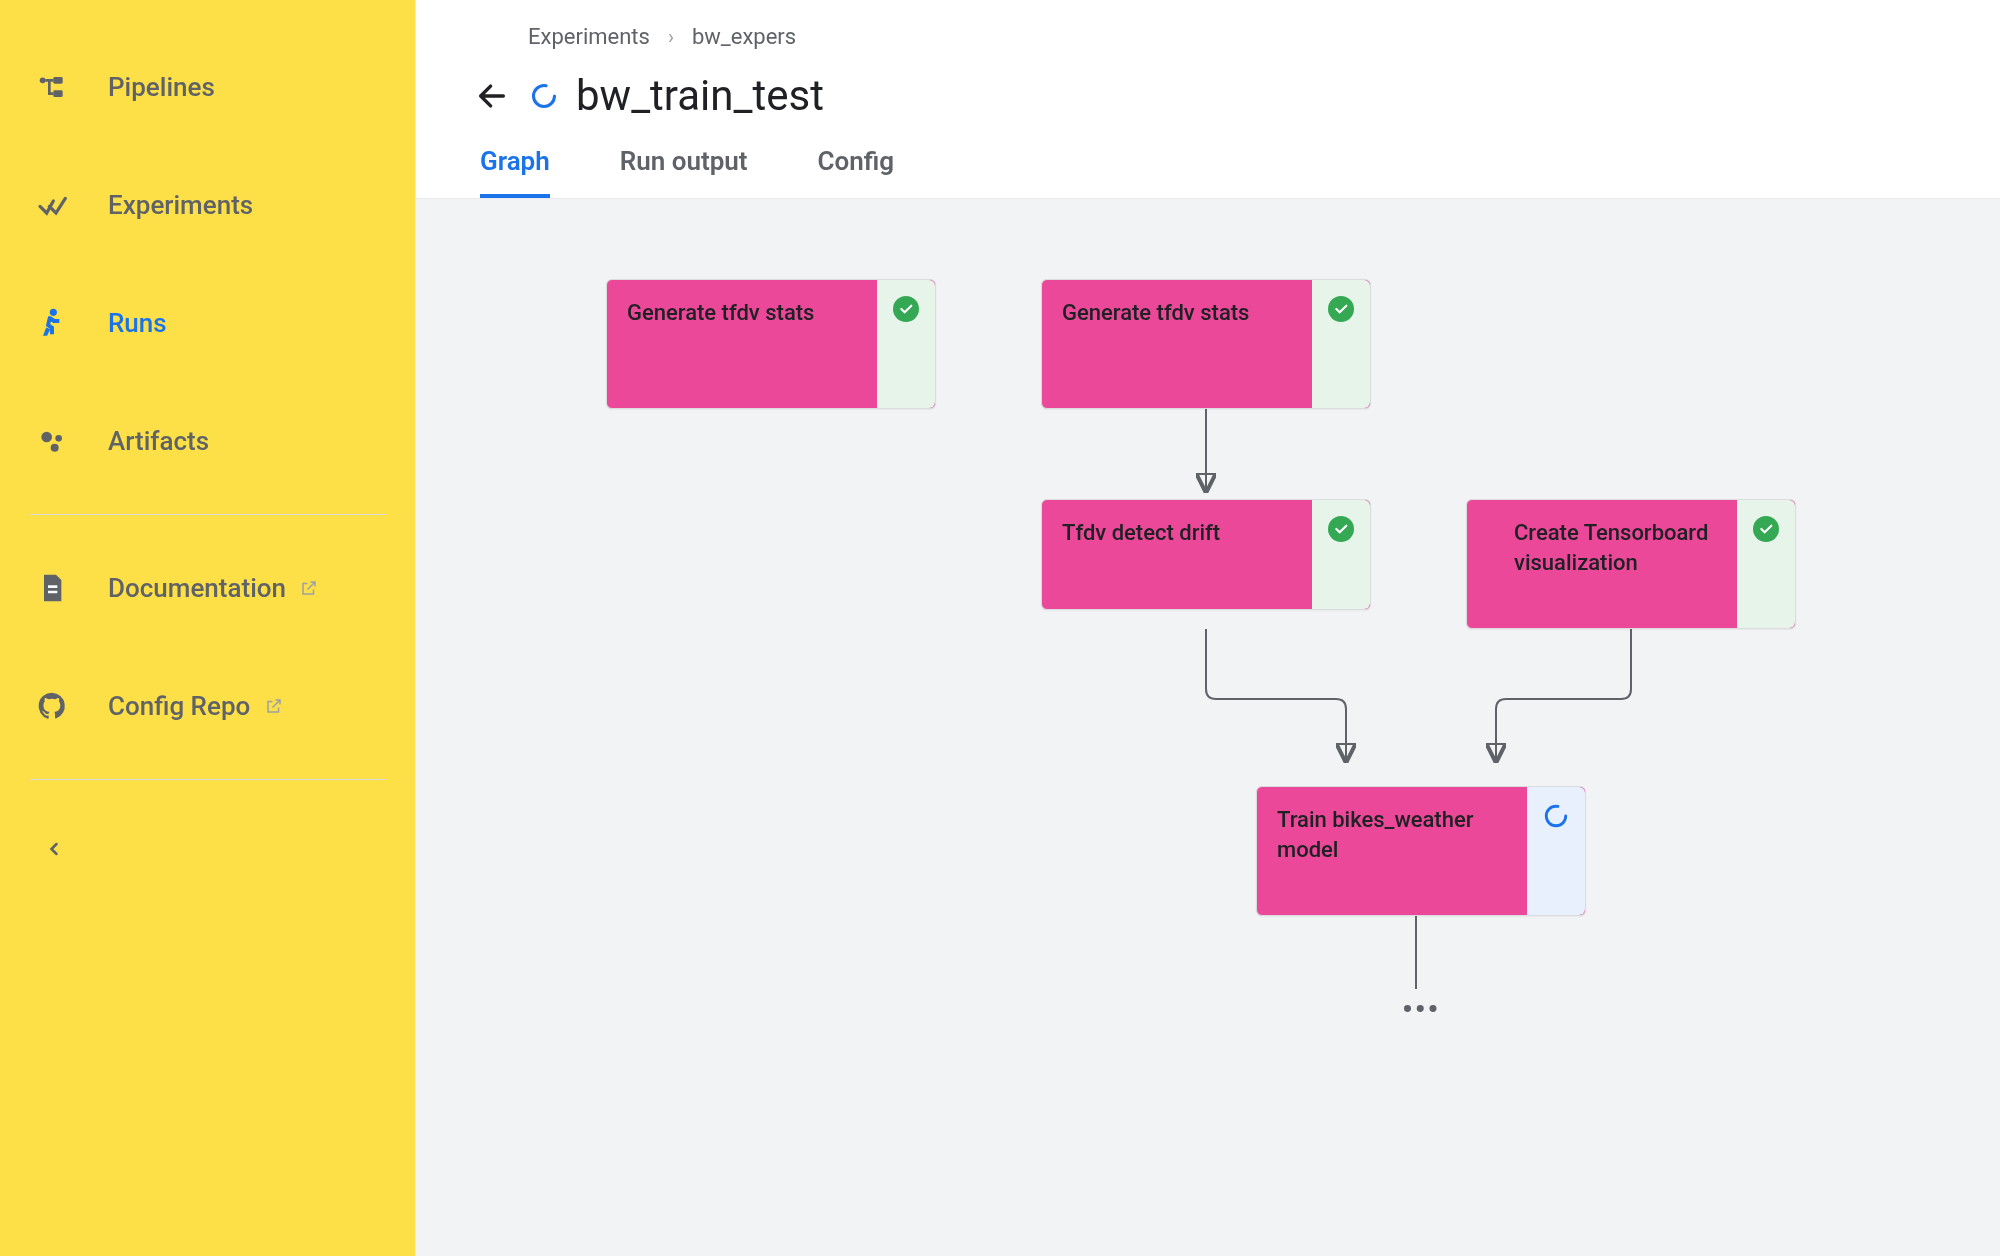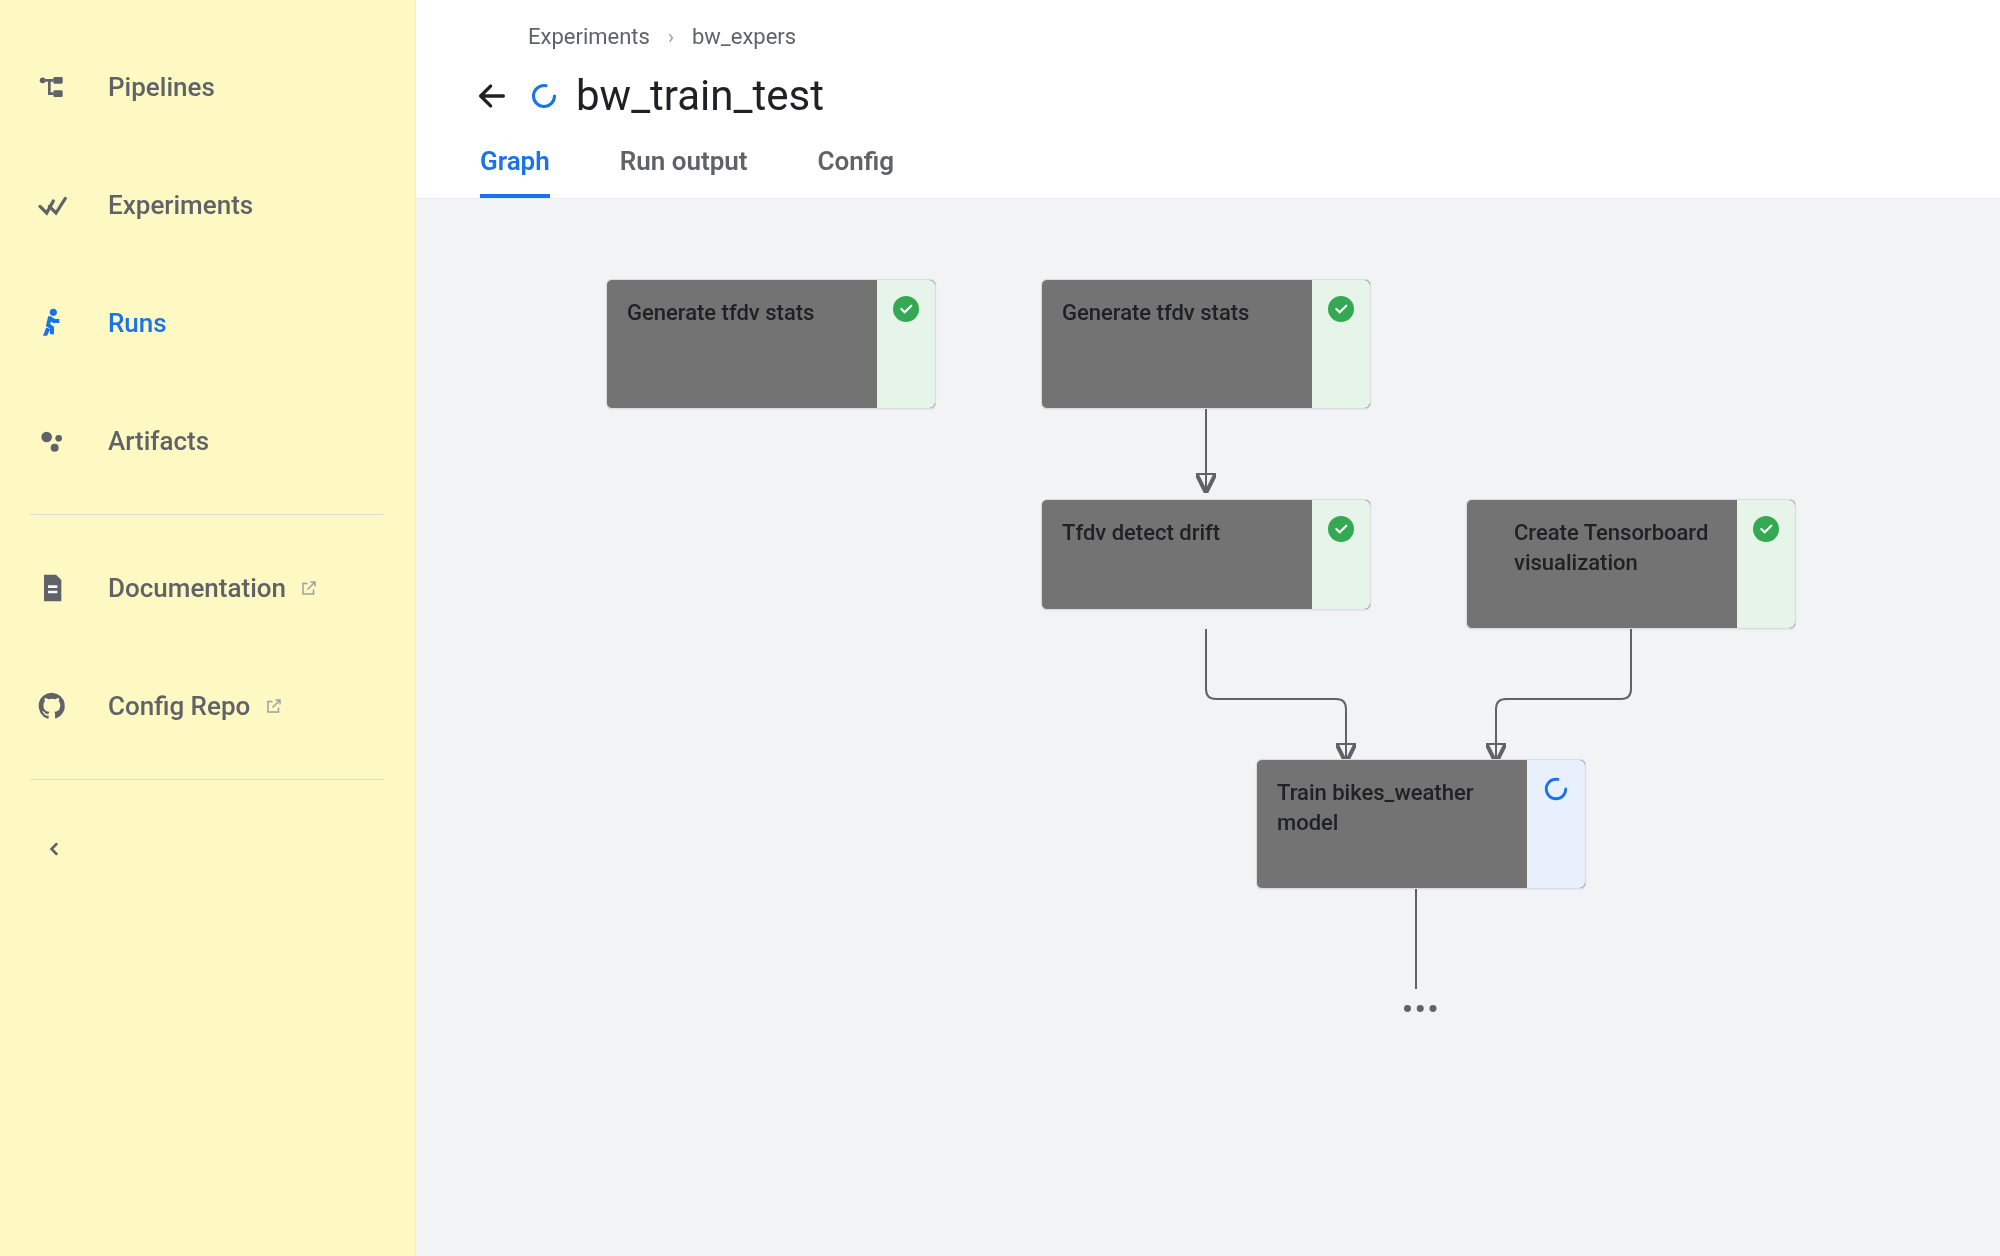--- a/index.html
+++ b/index.html
@@ -13,21 +13,21 @@
     overflow: hidden;
   }
   .app {
     display: flex;
     width: 100%;
     height: 100%;
   }
   
   .sidebar {
     width: 416px;
-    background: #fef9c3;
+    background: #fde047;
     border-right: 1px solid #e8eaed;
     padding-top: 28px;
     display: flex;
     flex-direction: column;
   }
   .side-item {
     display: flex;
     align-items: center;
     height: 118px;
     padding-left: 36px;
@@ -148,21 +148,21 @@
 
   
   .canvas {
     flex: 1;
     background: #f1f3f4;
     position: relative;
     overflow: hidden;
   }
   .node {
     position: absolute;
-    background: #737373;
+    background: #ec4899;
     border: 1px solid #dadce0;
     border-radius: 6px;
     display: flex;
     box-shadow: 0 1px 2px rgba(0,0,0,0.05);
     cursor: pointer;
   }
   .node-label {
     flex: 1;
     padding: 18px 20px;
     font-size: 22px;
@@ -398,21 +398,21 @@
         <div class="node-label">Create Tensorboard visualization</div>
         <div class="node-status success">
           <span class="status-check">
             <svg viewBox="0 0 24 24">
                 <path fill="none" stroke="#fff" stroke-width="3.2" stroke-linecap="round" d="M5 12l5 5L20 7"></path>
               </svg>
           </span>
         </div>
       </div>
 
-      <div class="node" style="left:840px; top:560px; width:330px; height:130px;">
+      <div class="node" style="left:840px; top:587px; width:330px; height:130px;">
         <div class="node-label">Train bikes_weather model</div>
         <div class="node-status running">
           <span class="status-run">
             <svg viewBox="0 0 24 24">
                 <circle cx="12" cy="12" r="9" fill="none" stroke="#1a73e8" stroke-width="2.6" stroke-dasharray="44 14" stroke-linecap="round"></circle>
               </svg>
           </span>
         </div>
       </div>
 

